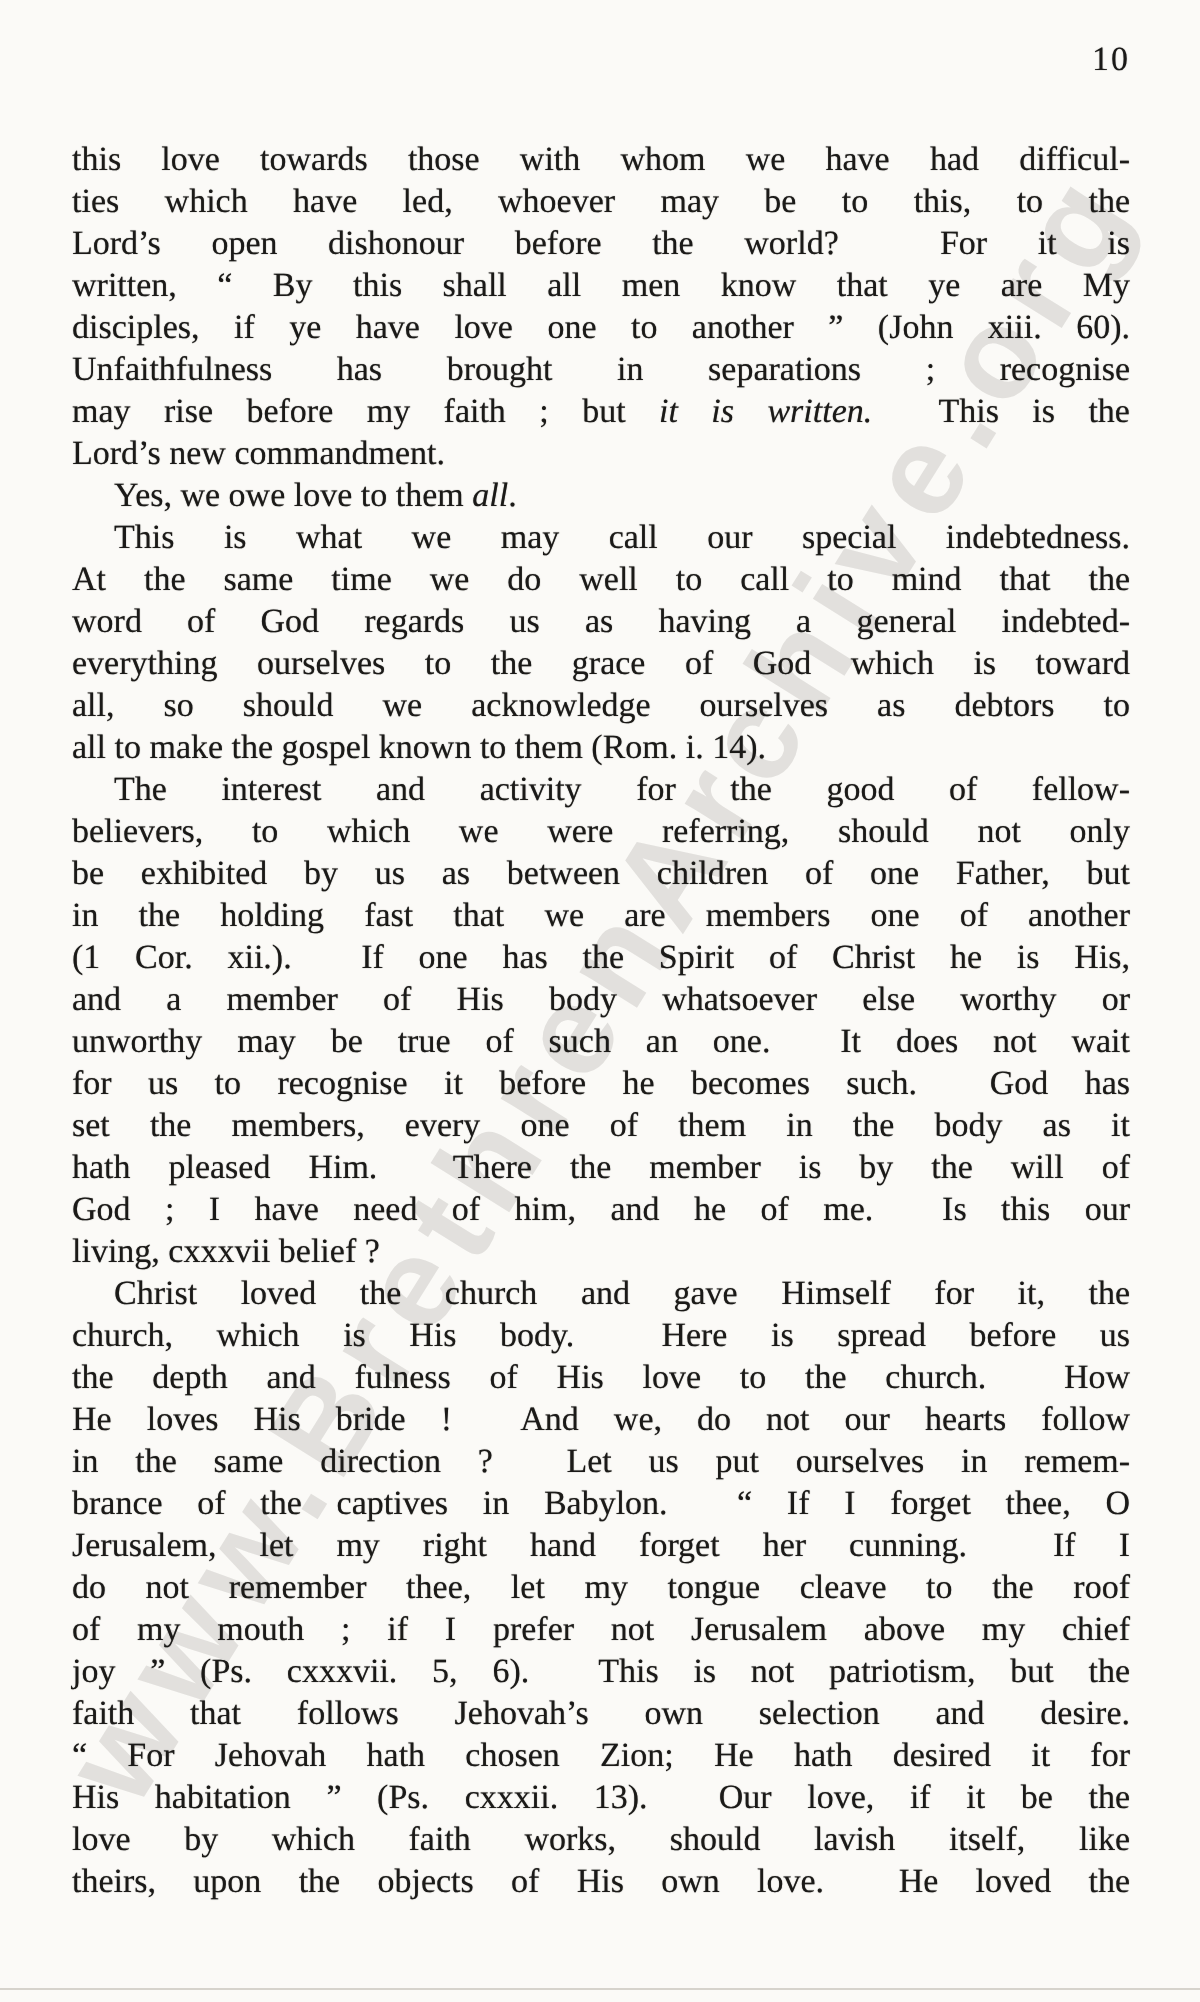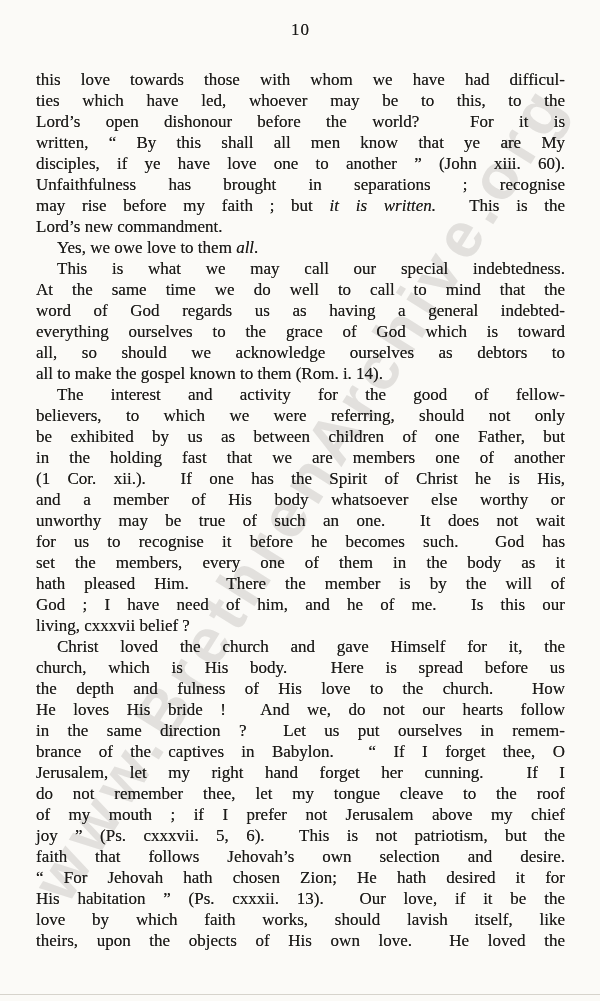--- a/index.html
+++ b/index.html
@@ -31,21 +31,21 @@
     color: rgba(160, 158, 155, 0.28);
     white-space: nowrap;
     z-index: 0;
     user-select: none;
   }
   .page-number {
     position: absolute;
     top: 20px;
     left: 36px;
     width: 529px;
-    text-align: center;
+    text-align: right;
     font-size: 17px;
     font-weight: 400;
     letter-spacing: 1px;
     z-index: 1;
     text-shadow: 0 0 0.5px rgba(20, 18, 16, 0.6);
   }
   .text-block {
     position: absolute;
     top: 59px;
     left: 36px;

